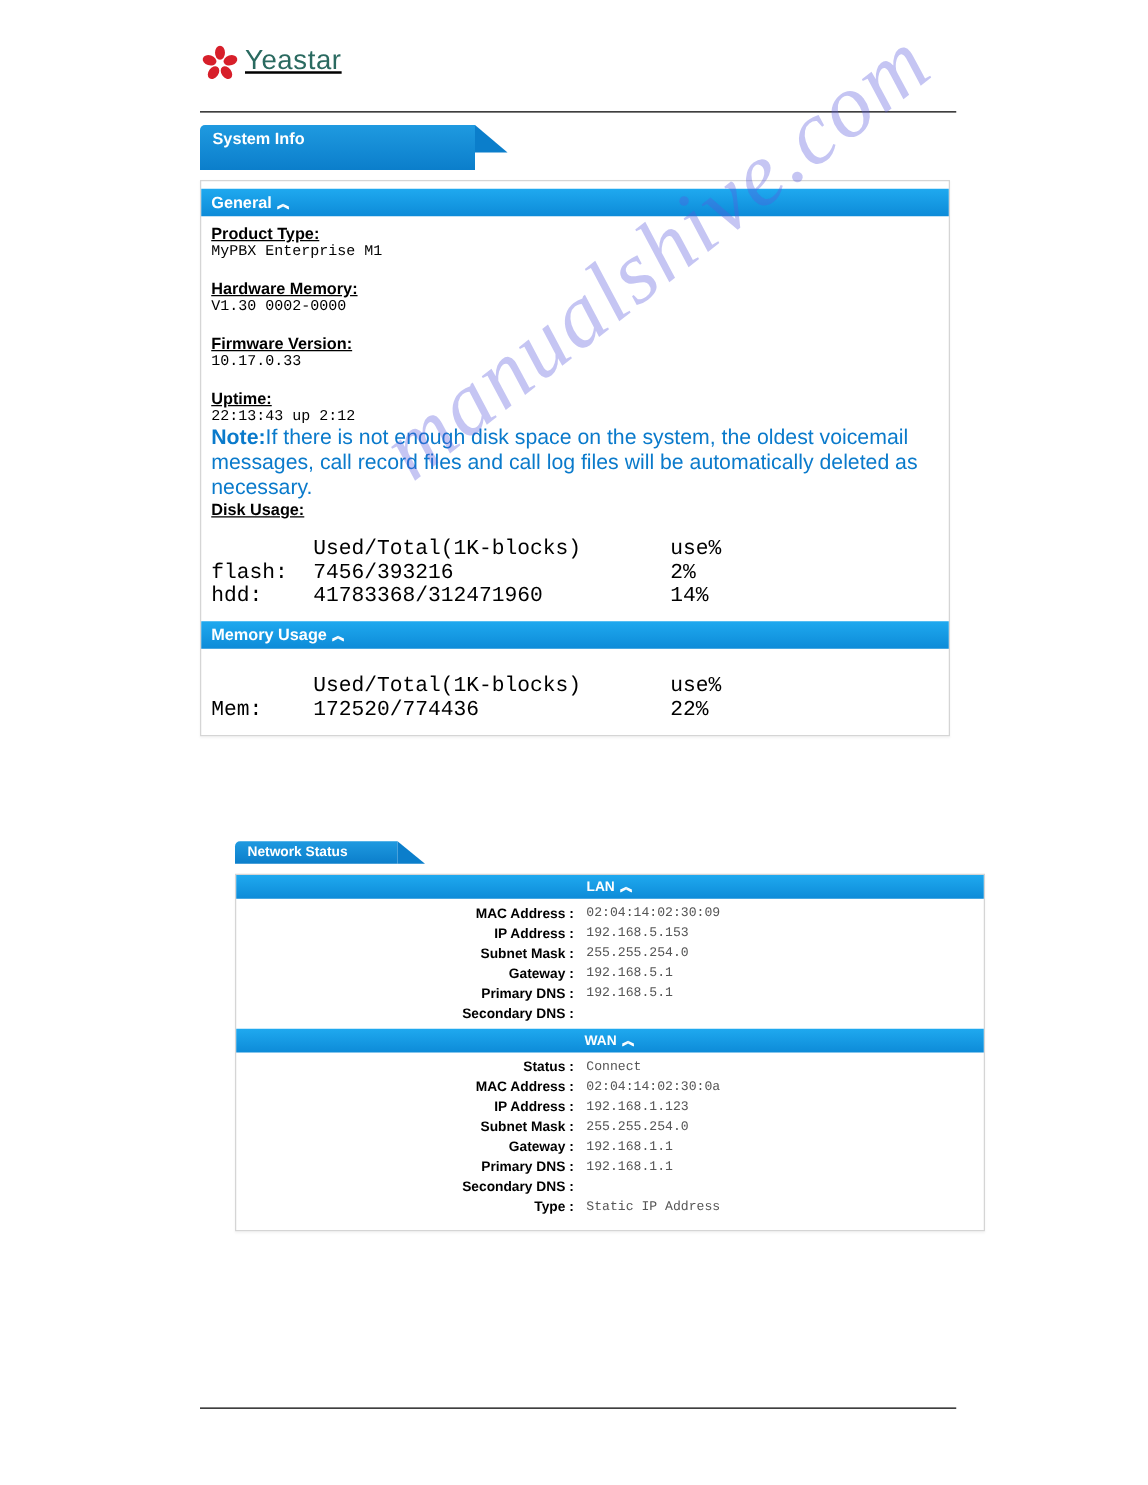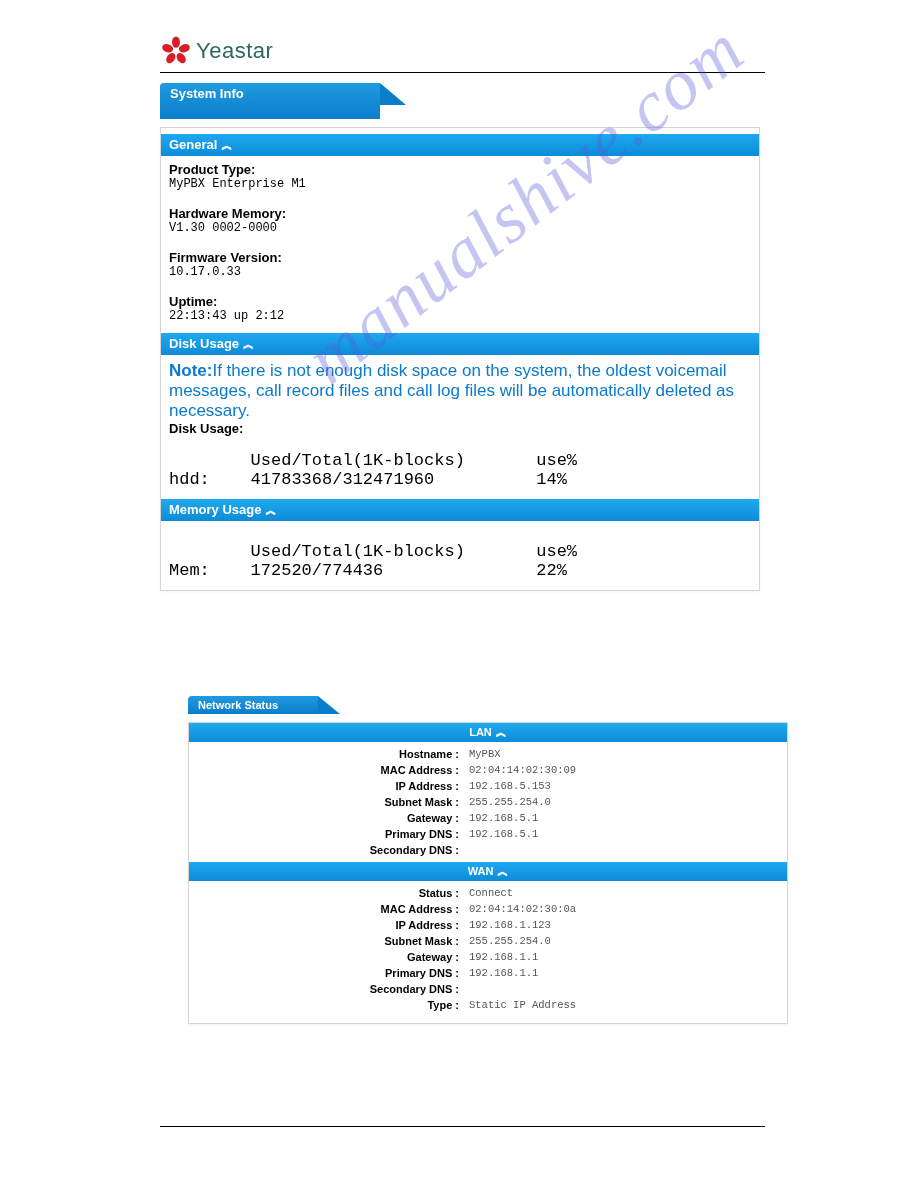--- a/index.html
+++ b/index.html
@@ -19,22 +19,23 @@
   }
   .content {
     position: absolute;
     left: 160px;
     top: 35px;
     width: 605px;
   }
   
   .logo {
     display: flex;
-    align-items: center;
-    margin-bottom: 5px;
+    align-items: flex-start;
+    margin-bottom: 22px;
+    text-decoration: underline;
   }
   .logo-svg { width: 32px; height: 32px; }
   .logo-text {
     font-size: 22px;
     color: #2a6a60;
     letter-spacing: 0.5px;
     margin-left: 4px;
   }
   .top-hr {
     border: none;
@@ -86,21 +87,21 @@
   .sub-header {
     background: linear-gradient(#1fa9ef,#0d8bd8);
     color: #fff;
     font-weight: bold;
     font-size: 13px;
     padding: 3px 8px;
     margin: 0 -8px 6px -8px;
   }
   .sub-header.small { font-size: 11px; padding: 2px 8px; }
   .chev { font-size: 11px; margin-left: 4px; }
-  .label { font-weight: bold; }
+  .label { font-weight: bold; text-decoration: underline; }
   .val { font-family: "Courier New", monospace; font-size: 12px; white-space: pre; }
   .note { color: #0a7acb; font-size: 17px; }
   .mono-col {
     font-family: "Courier New", monospace;
     font-size: 17px;
     white-space: pre;
   }
   .kv-row {
     display: flex;
     font-size: 11px;
@@ -135,21 +136,21 @@
   }
   .bottom-hr {
     border: none;
     border-top: 1px solid #000;
     position: absolute;
     left:160px;
     width:605px;
     bottom: 55px;
   }
   .panel2 {
-    margin-top: 105px;
+    margin-top: 84px;
     padding-left: 28px;
   }
 </style>
 </head>
 <body>
 
 <div class="page">
   <div class="content">
 
     <div class="logo">
@@ -180,29 +181,27 @@
         <div class="label">Hardware Memory:</div>
         <div class="val">V1.30 0002-0000</div>
         <br>
         <div class="label">Firmware Version:</div>
         <div class="val">10.17.0.33</div>
         <br>
         <div class="label">Uptime:</div>
         <div class="val">22:13:43 up 2:12</div>
 
         
-        <div class="sub-header" style="margin-top:10px;">
-          <span>Disk Usage</span><span class="chev">︽</span>
-        </div>
         <div class="note">
           <b>Note:</b><span>If there is not enough disk space on the system, the oldest voicemail messages, call record files and call log files will be automatically deleted as necessary.</span>
         </div>
         <div class="label">Disk Usage:</div>
         <br>
         <div class="mono-col">        Used/Total(1K-blocks)       use%</div>
+        <div class="mono-col">flash:  7456/393216                 2%</div>
         <div class="mono-col">hdd:    41783368/312471960          14%</div>
 
         
         <div class="sub-header" style="margin-top:10px;">
           <span>Memory Usage</span><span class="chev">︽</span>
         </div>
         <br>
         <div class="mono-col">        Used/Total(1K-blocks)       use%</div>
         <div class="mono-col">Mem:    172520/774436               22%</div>
       </div>
@@ -210,24 +209,20 @@
 
     <div class="section-wrap panel2">
       <div class="tab-header small">
         <span>Network Status</span>
       </div>
       <div class="panel" style="padding:0 0 6px 0;">
         <div class="sub-header small" style="margin:0;text-align:center;">
           <span>LAN</span><span class="chev">︽</span>
         </div>
         <div id="lan-rows" style="padding:4px 0;">
-            <div class="kv-row">
-              <div class="kv-label">Hostname :</div>
-              <div class="kv-val">MyPBX</div>
-            </div>
             <div class="kv-row">
               <div class="kv-label">MAC Address :</div>
               <div class="kv-val">02:04:14:02:30:09</div>
             </div>
             <div class="kv-row">
               <div class="kv-label">IP Address :</div>
               <div class="kv-val">192.168.5.153</div>
             </div>
             <div class="kv-row">
               <div class="kv-label">Subnet Mask :</div>

